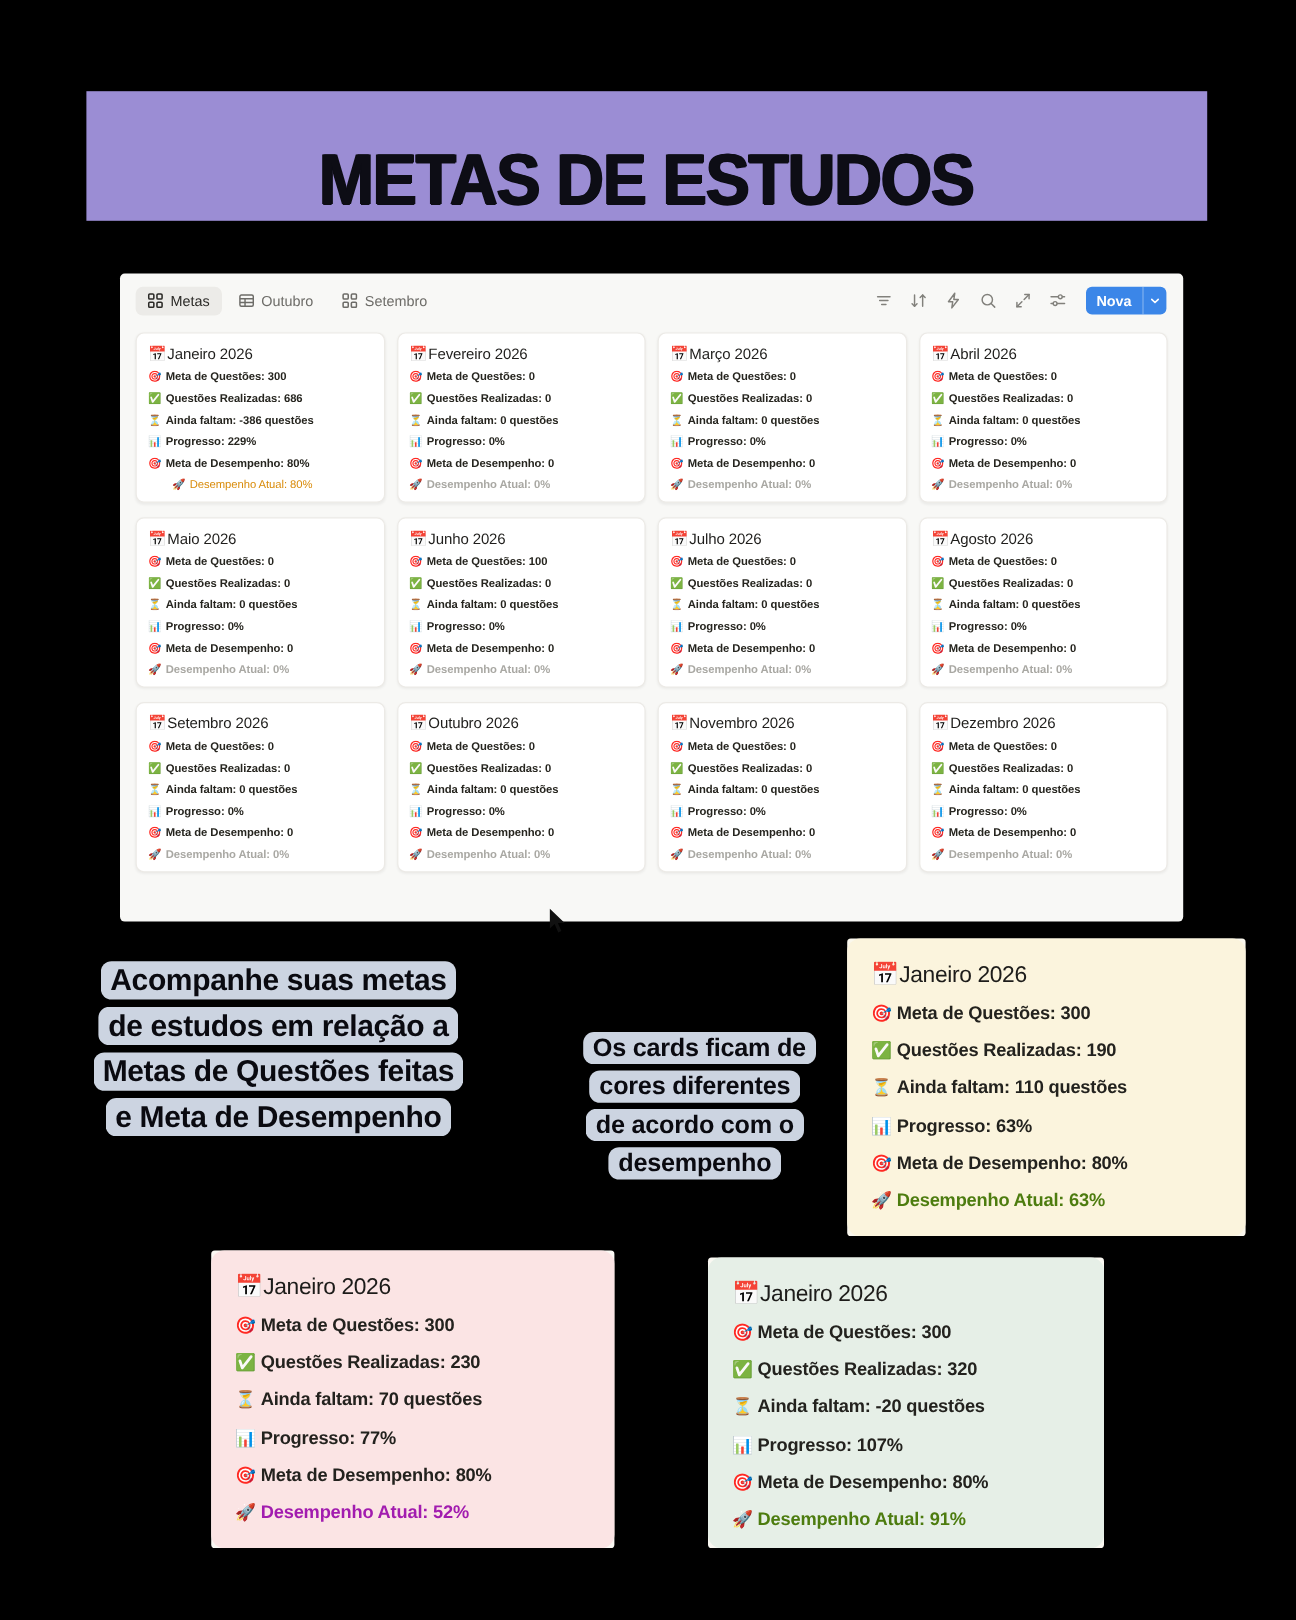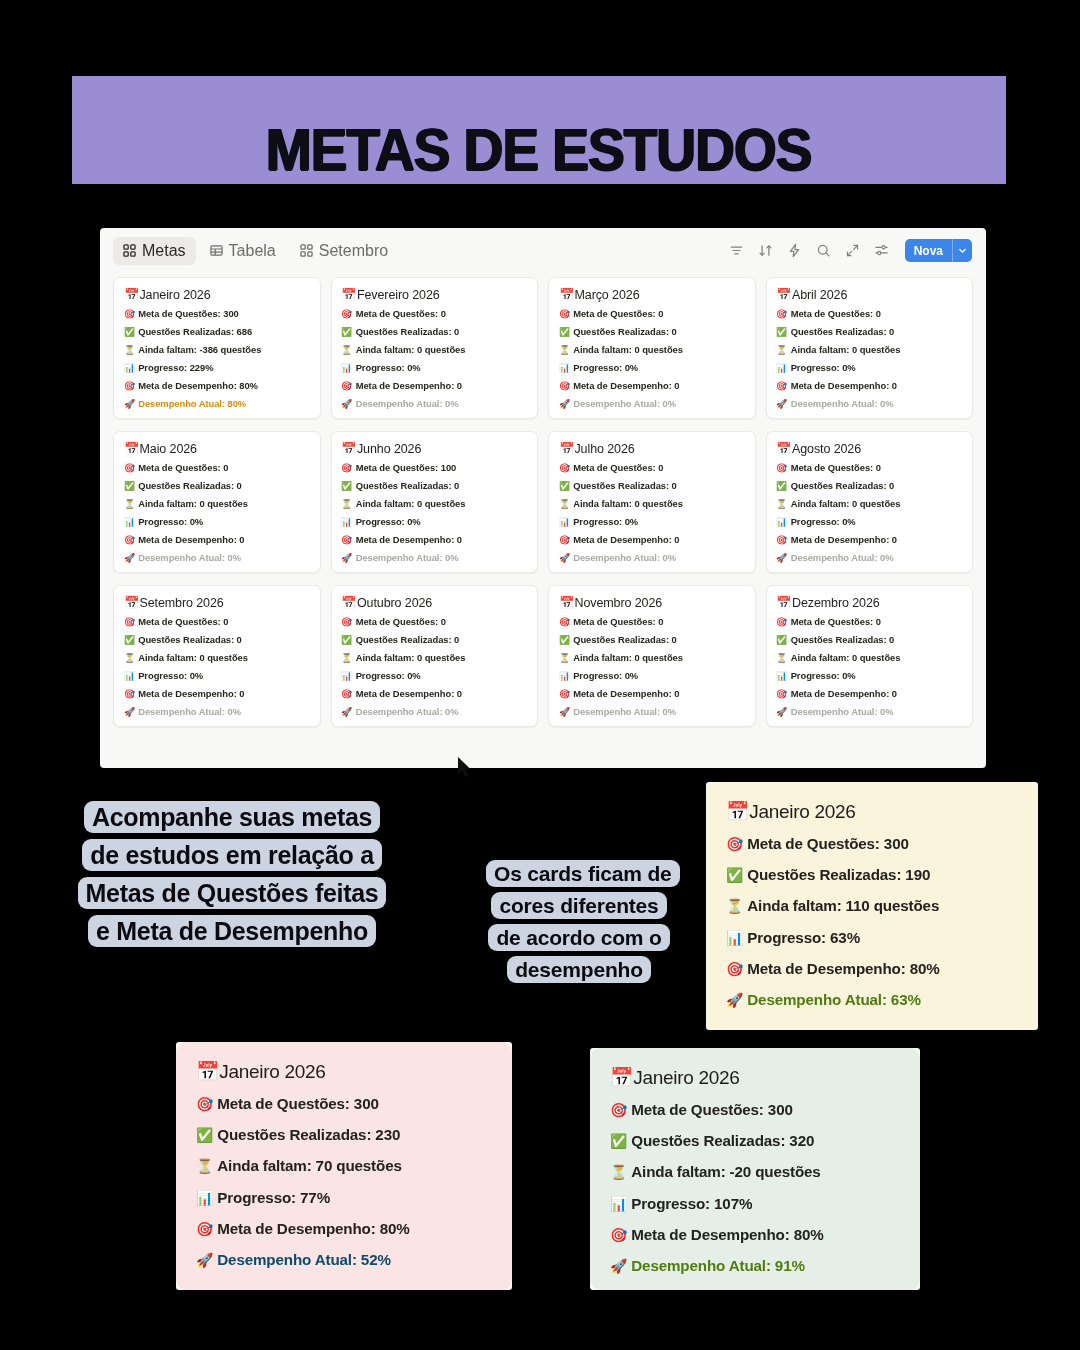--- a/index.html
+++ b/index.html
@@ -63,21 +63,21 @@
     padding: 0 14px 0 13px;
   }
 
   .view-tabs { display: flex; align-items: center; gap: 4px; }
   .view-tab {
     display: flex;
     align-items: center;
     gap: 6px;
     padding: 5px 10px;
     border-radius: 6px;
-    font-size: 16px;
+    font-size: 12px;
     color: #6d6c68;
     cursor: pointer;
     white-space: nowrap;
   }
   .view-tab.active { background: #ecebe8; color: #2b2a27; }
   .view-tab svg { display: block; }
 
   .toolbar-right {
     margin-left: auto;
     display: flex;
@@ -142,21 +142,21 @@
     font-weight: bold;
     color: #26251f;
     line-height: 1;
     margin-bottom: 8px;
     white-space: nowrap;
     letter-spacing: -0.05px;
   }
   .goal-row:last-child { margin-bottom: 0; }
   .goal-row .emo { font-size: 9px; margin-right: 3px; }
   .goal-row.perf-muted { color: #a9a8a3; font-weight: bold; }
-  .goal-row.perf-orange { color: #d98b0a; font-weight: bold; }
+  .goal-row.perf-orange { color: #d98b0a; font-weight: normal; margin-left: 20px; }
 
   
   #cursor-arrow {
     position: absolute;
     left: 458px;
     top: 757px;
     width: 16px;
     height: 22px;
   }
 
@@ -261,21 +261,21 @@
 
         <div class="view-tab">
           <span>
             <svg width="13" height="13" viewBox="0 0 14 14" fill="none" stroke="currentColor" stroke-width="1.3">
               <rect x="1" y="2" width="12" height="10" rx="1.3"></rect>
               <line x1="1" y1="5.4" x2="13" y2="5.4"></line>
               <line x1="1" y1="8.7" x2="13" y2="8.7"></line>
               <line x1="5.6" y1="5.4" x2="5.6" y2="12"></line>
             </svg>
           </span>
-          <span>Tabela</span>
+          <span>Outubro</span>
         </div>
 
         <div class="view-tab">
           <span>
             <svg width="13" height="13" viewBox="0 0 14 14" fill="none" stroke="currentColor" stroke-width="1.4">
               <rect x="1" y="1" width="4.6" height="4.6" rx="1"></rect>
               <rect x="8.4" y="1" width="4.6" height="4.6" rx="1"></rect>
               <rect x="1" y="8.4" width="4.6" height="4.6" rx="1"></rect>
               <rect x="8.4" y="8.4" width="4.6" height="4.6" rx="1"></rect>
             </svg>
@@ -482,21 +482,21 @@
       </div>
     </div>
   <div class="sample-wrap" id="sample-pink">
       <div class="sample-card" style="background:#fbe4e4">
         <div class="sample-title"><span class="emo">📅</span>Janeiro 2026</div>
         <div class="sample-row"><span class="emo">🎯</span>Meta de Questões: 300</div>
         <div class="sample-row"><span class="emo">✅</span>Questões Realizadas: 230</div>
         <div class="sample-row"><span class="emo">⏳</span>Ainda faltam: 70 questões</div>
         <div class="sample-row"><span class="emo">📊</span>Progresso: 77%</div>
         <div class="sample-row"><span class="emo">🎯</span>Meta de Desempenho: 80%</div>
-        <div class="sample-row" style="color:#0c4a6e"><span class="emo">🚀</span>Desempenho Atual: 52%</div>
+        <div class="sample-row" style="color:#a21caf"><span class="emo">🚀</span>Desempenho Atual: 52%</div>
       </div>
     </div>
   <div class="sample-wrap" id="sample-green">
       <div class="sample-card" style="background:#e6efe7">
         <div class="sample-title"><span class="emo">📅</span>Janeiro 2026</div>
         <div class="sample-row"><span class="emo">🎯</span>Meta de Questões: 300</div>
         <div class="sample-row"><span class="emo">✅</span>Questões Realizadas: 320</div>
         <div class="sample-row"><span class="emo">⏳</span>Ainda faltam: -20 questões</div>
         <div class="sample-row"><span class="emo">📊</span>Progresso: 107%</div>
         <div class="sample-row"><span class="emo">🎯</span>Meta de Desempenho: 80%</div>

